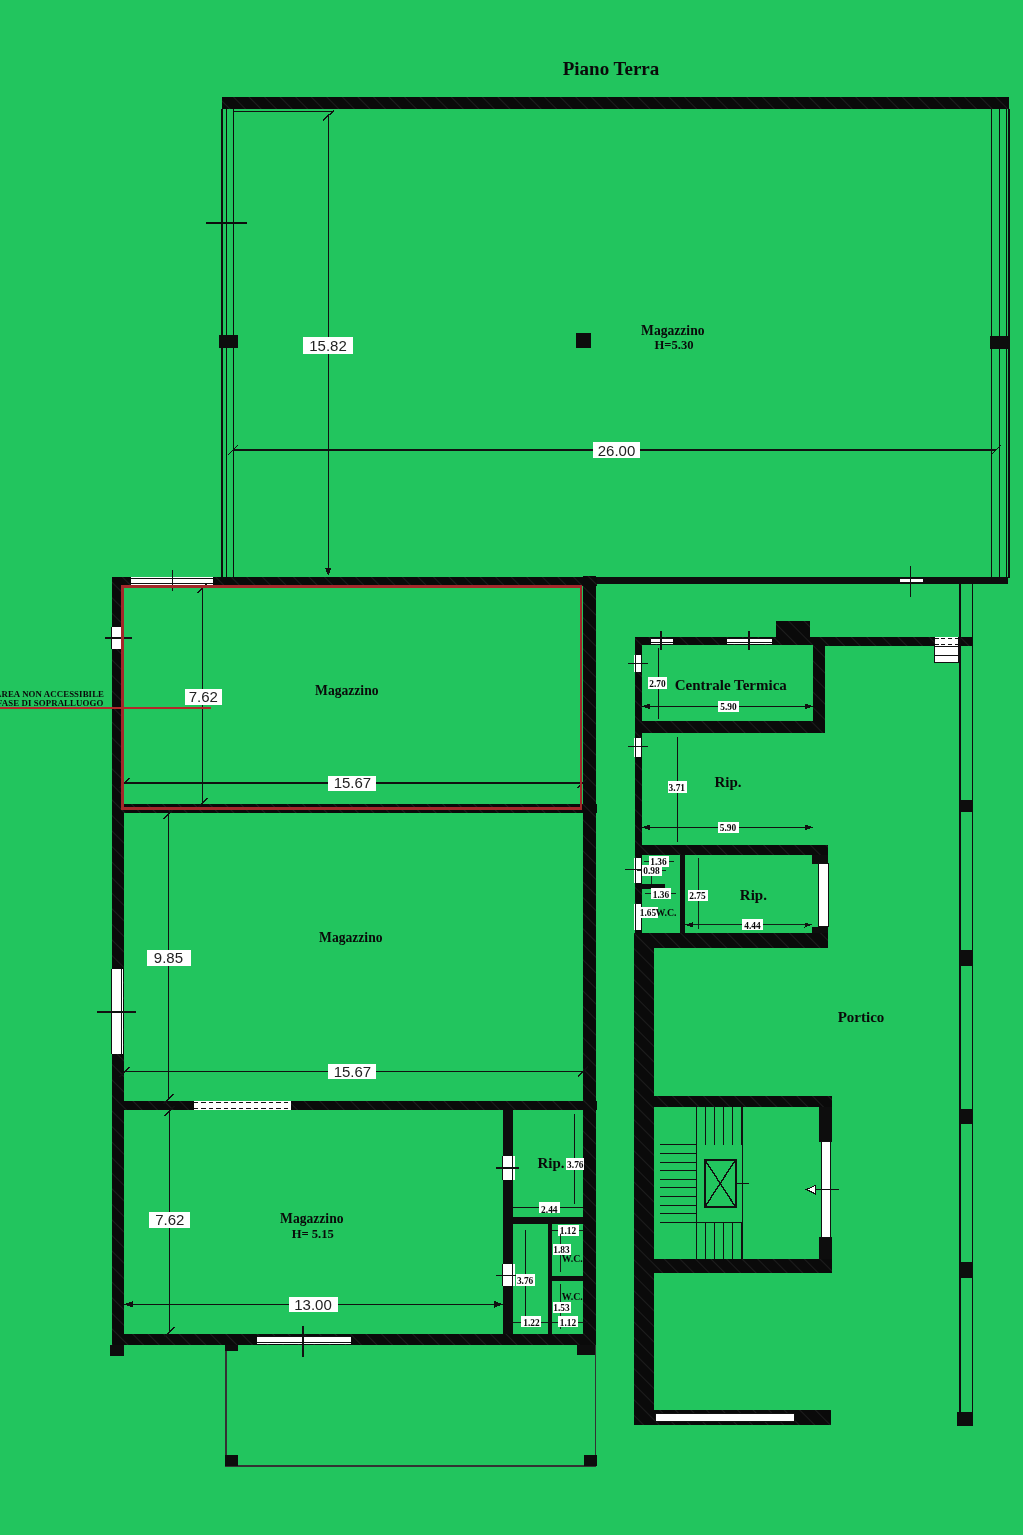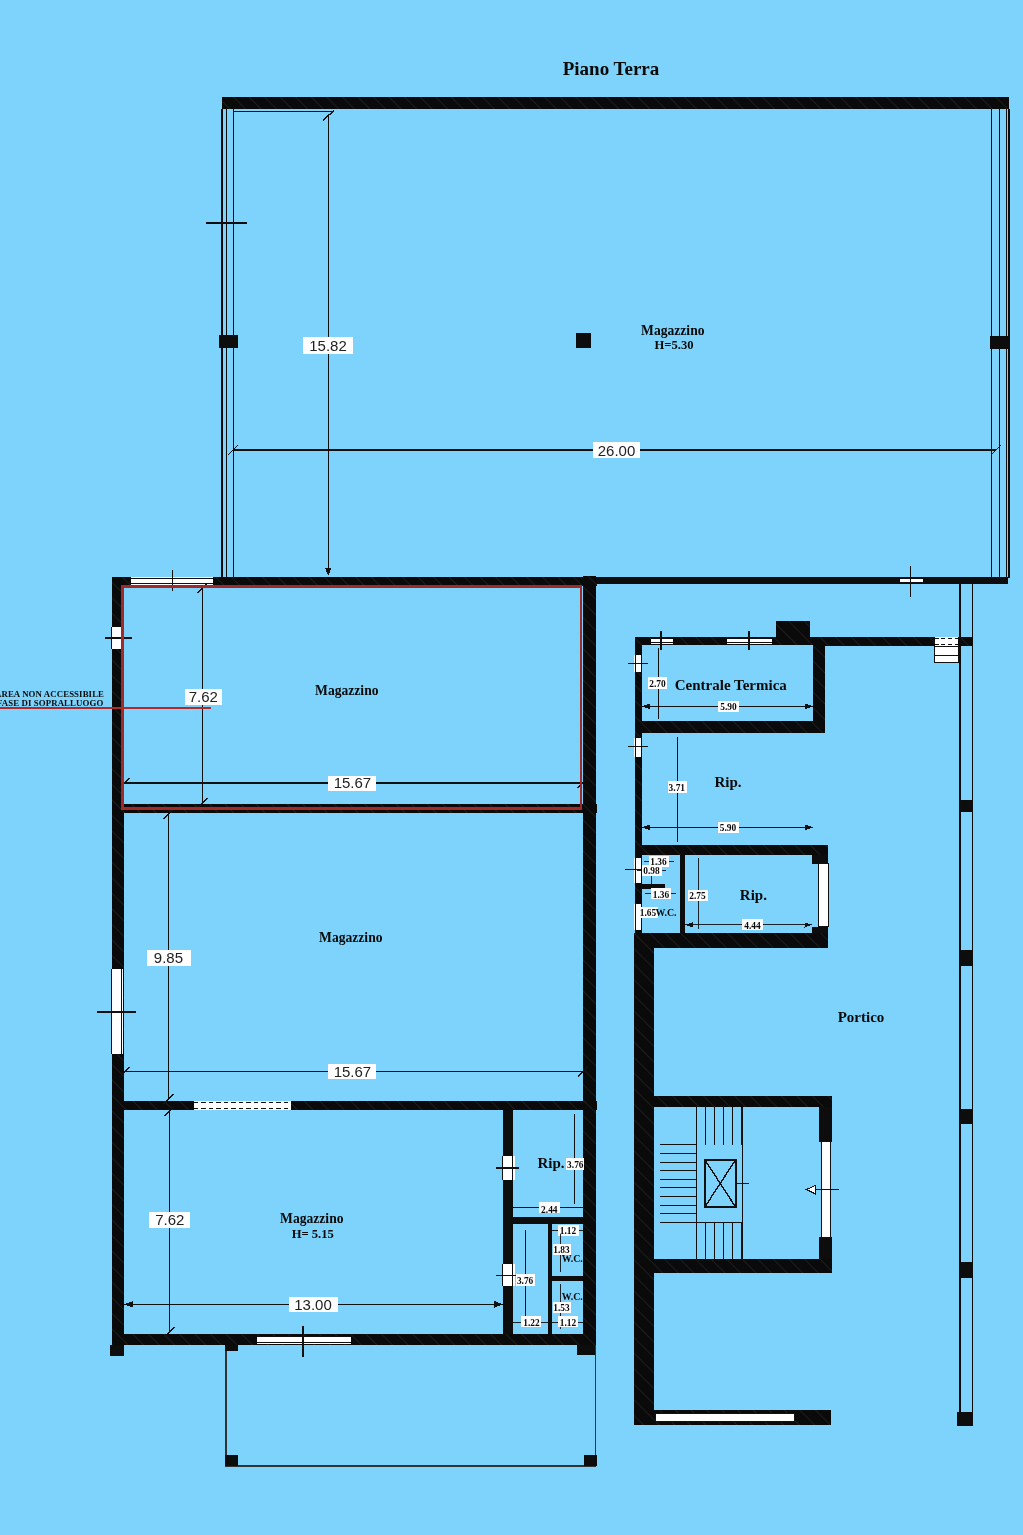--- a/index.html
+++ b/index.html
@@ -1,16 +1,16 @@
 <!DOCTYPE html>
 <html><head>
 <meta charset="utf-8">
 <style>
   html,body{margin:0;padding:0;background:#ffffff;}
-  .wrap{width:1023px;height:1535px;position:relative;overflow:hidden;background:#7dd3fc;}
+  .wrap{width:1023px;height:1535px;position:relative;overflow:hidden;background:#22c55e;}
   text{font-family:"Liberation Serif", serif; fill:#0a0a0a;}
   .ttl{font-size:19px;font-weight:bold;}
   .room{font-size:13.6px;font-weight:bold;}
   .room2{font-size:15px;font-weight:bold;}
   .rm12{font-size:12.6px;font-weight:bold;}
   .dim{font-family:"Liberation Sans", sans-serif;font-size:15px;font-weight:normal;fill:#222;}
   .sd{font-size:9.4px;font-weight:bold;}
   .sd2{font-size:9.9px;font-weight:bold;}
   .note{font-size:8.8px;font-weight:bold;letter-spacing:0.1px;}
 </style>

